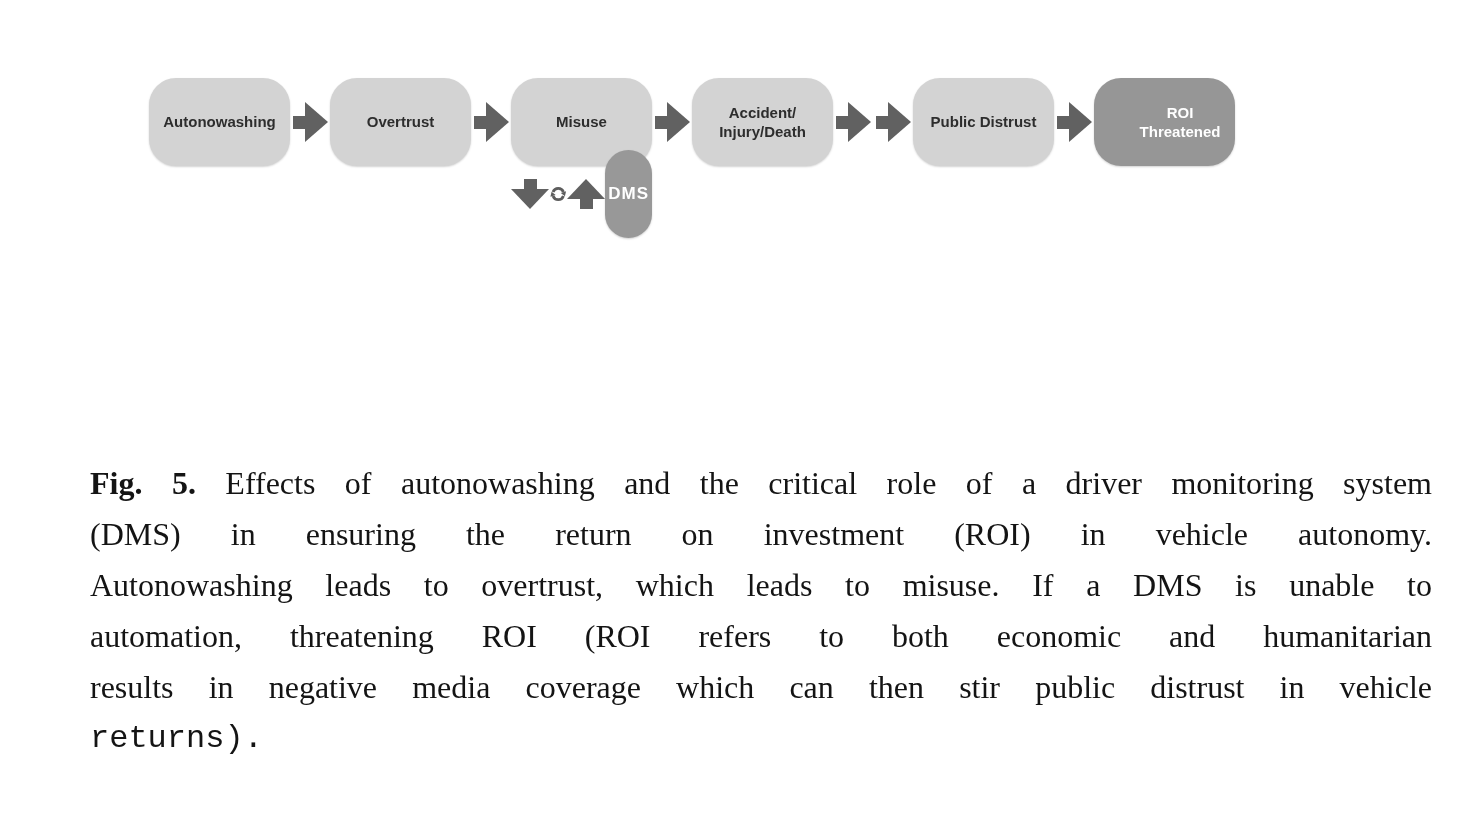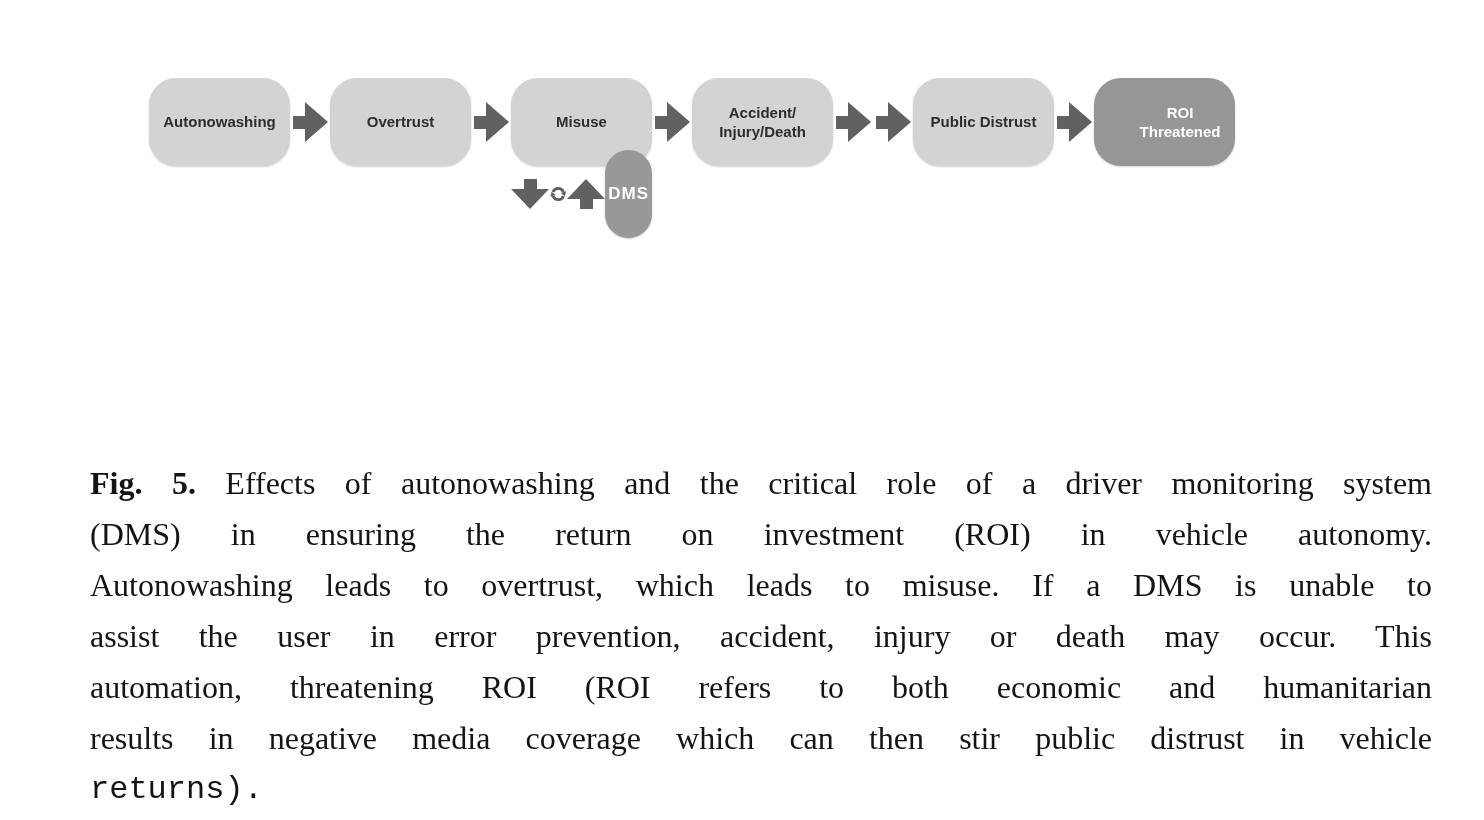--- a/index.html
+++ b/index.html
@@ -194,17 +194,16 @@
   </div>
 </div>
 
 <div class="caption">
   <div class="cap-line">
     <span class="fig-bold">Fig. 5.</span>
     <span>Effects of autonowashing and the critical role of a driver monitoring system</span>
   </div>
   <div class="cap-line">(DMS) in ensuring the return on investment (ROI) in vehicle autonomy.</div>
   <div class="cap-line">Autonowashing leads to overtrust, which leads to misuse. If a DMS is unable to</div>
-  <div class="cap-line">assist the user in error prevention, accident, injury or death may occur. This</div>
   <div class="cap-line">automation, threatening ROI (ROI refers to both economic and humanitarian</div>
   <div class="cap-line">results in negative media coverage which can then stir public distrust in vehicle</div>
   <div class="cap-line last">returns).</div>
 </div>
 
 </body></html>

